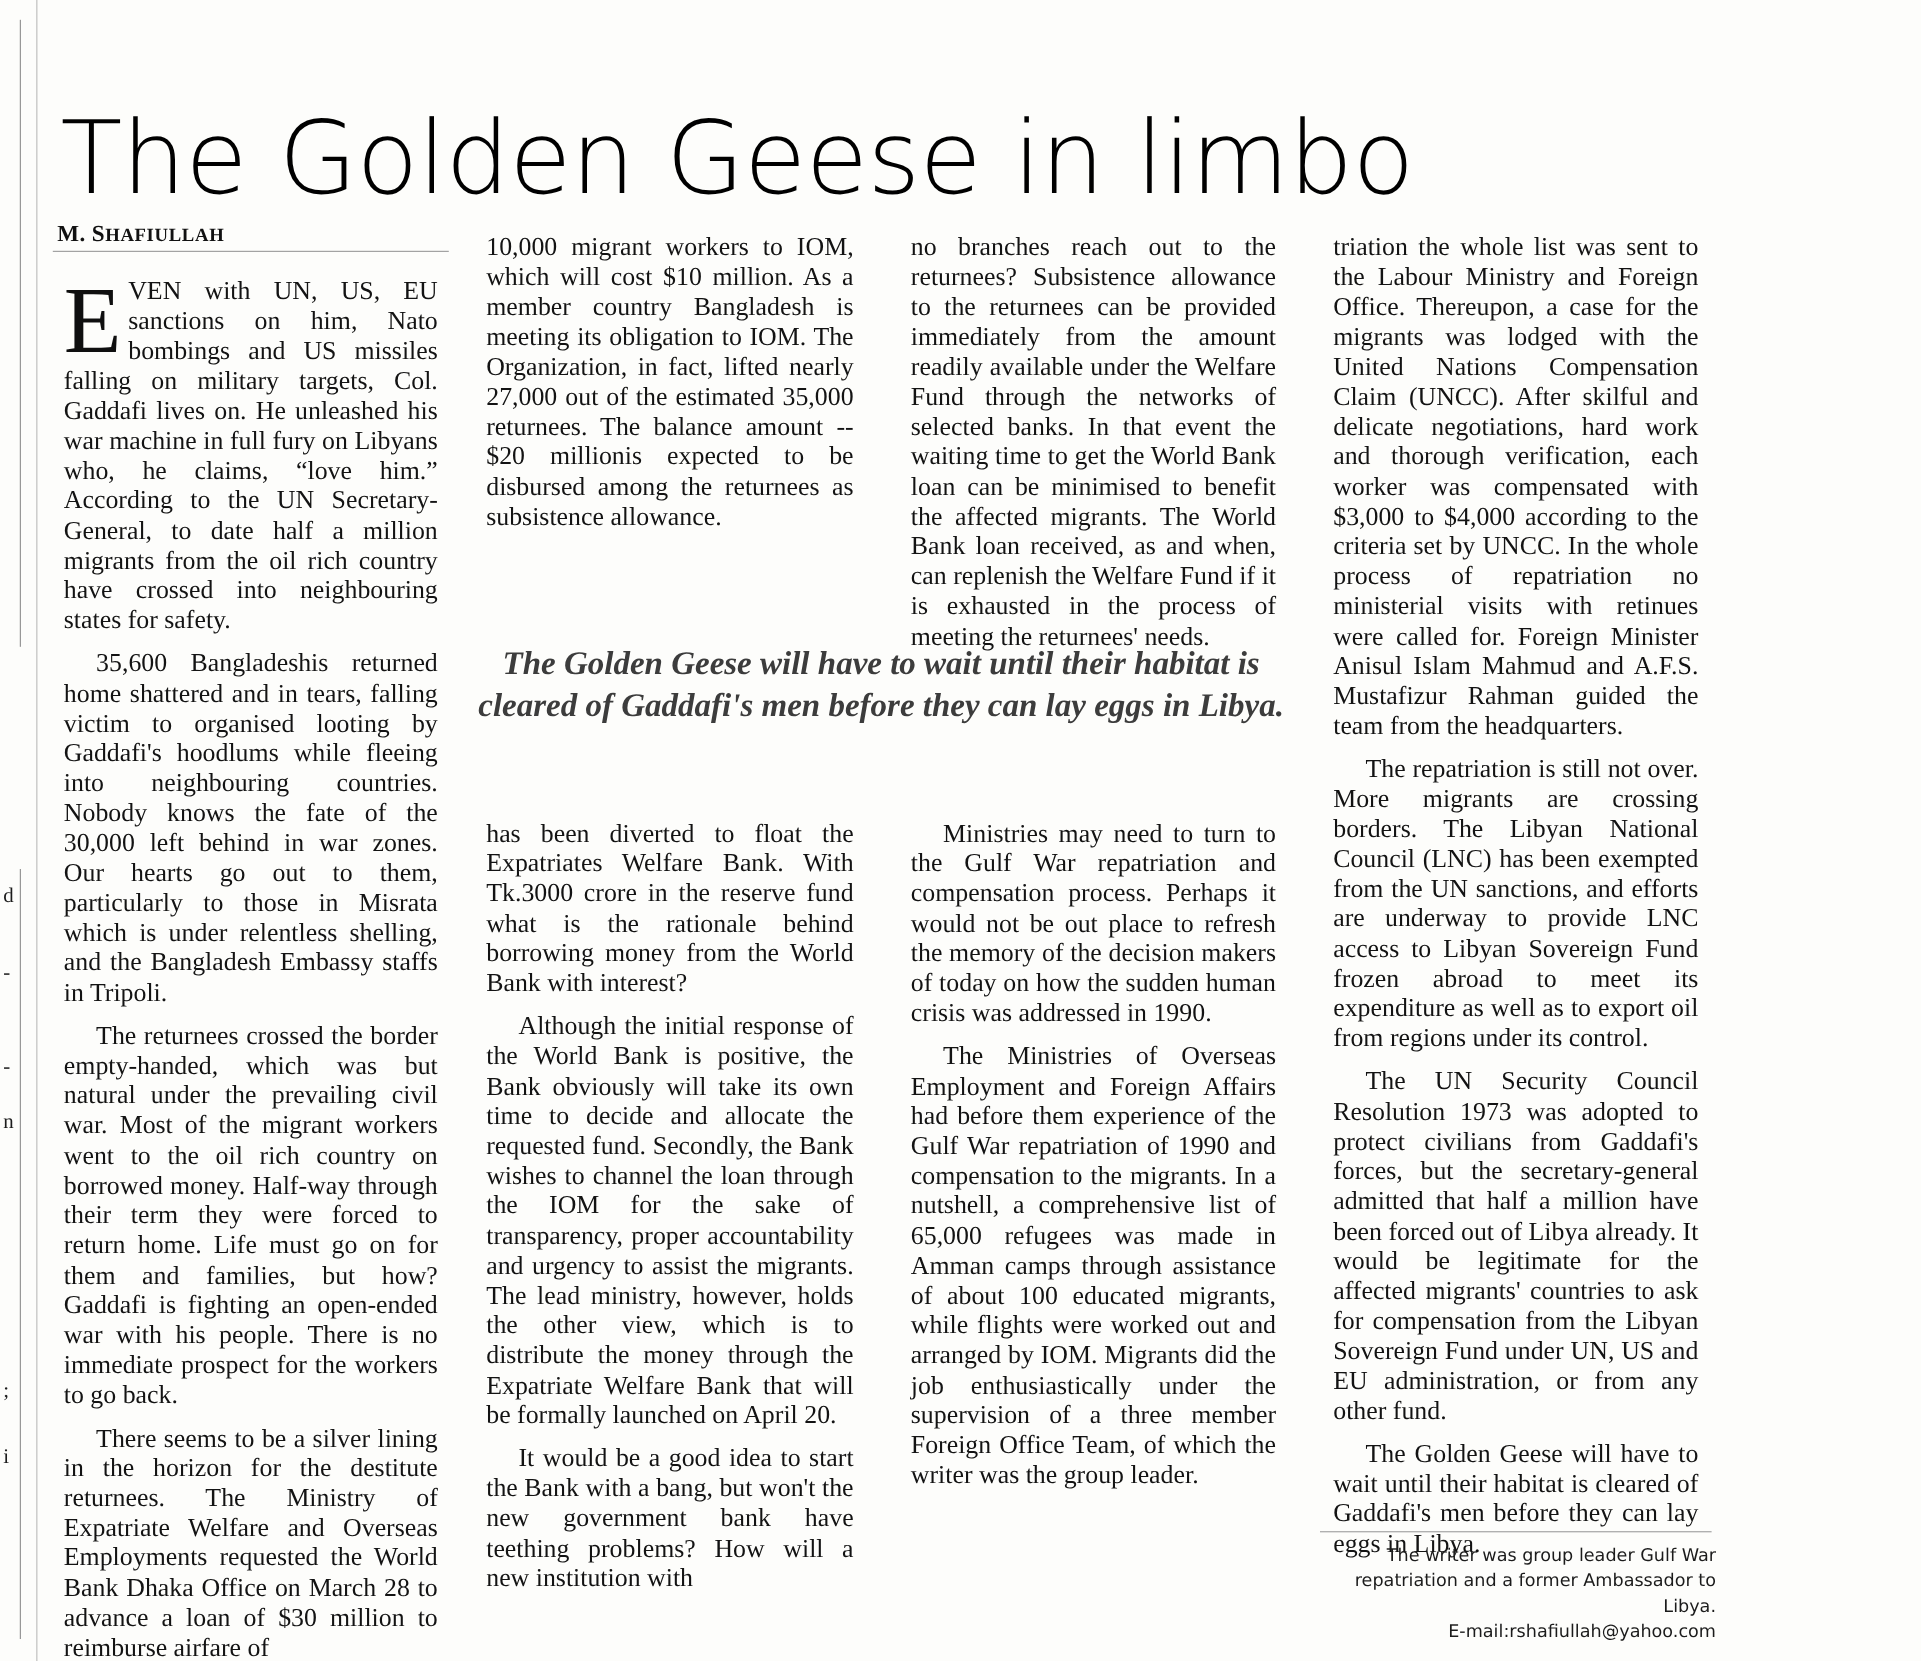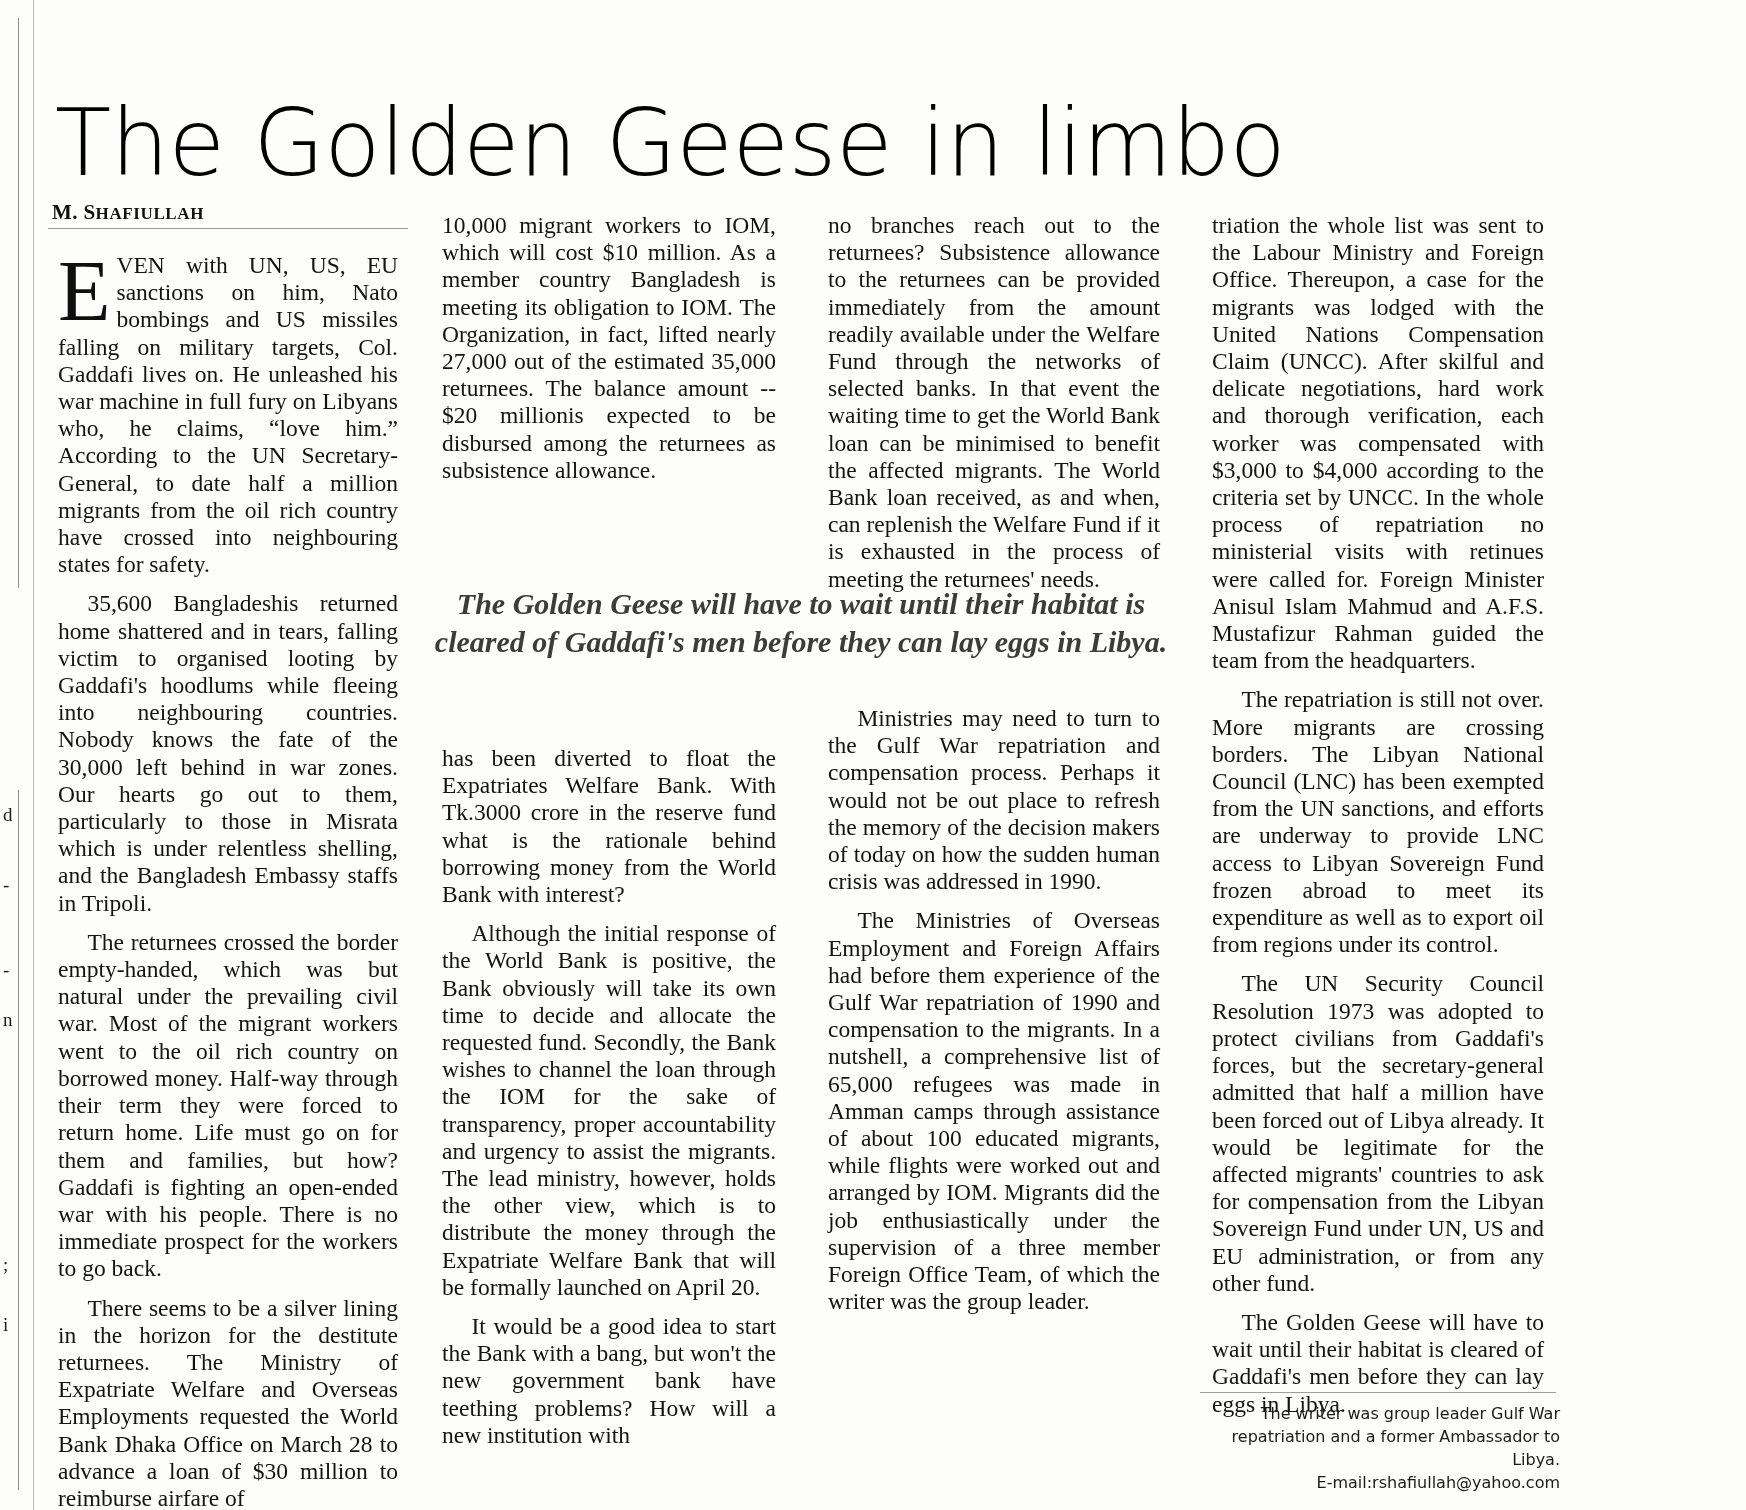--- a/index.html
+++ b/index.html
@@ -116,21 +116,21 @@
   }
   .col p.noindent {
     text-indent: 0;
   }
 
   #col1 { left: 46px;  top: 240px;  width: 364px; }
   #col2a{ left: 430px; top: 200px;  width: 358px; }
   #col3a{ left: 816px; top: 200px;  width: 356px; }
   #col4 { left: 1200px;top: 200px;  width: 356px; }
   #col2b{ left: 430px; top: 733px;  width: 358px; }
-  #col3b{ left: 816px; top: 693px;  width: 356px; }
+  #col3b{ left: 816px; top: 733px;  width: 356px; }
 
   
   .dropcap {
     float: left;
     font-family: "Liberation Serif", serif;
     font-size: 86px;
     line-height: 70px;
     padding: 4px 6px 0 0;
     font-weight: normal;
     color: #0f0f0f;

